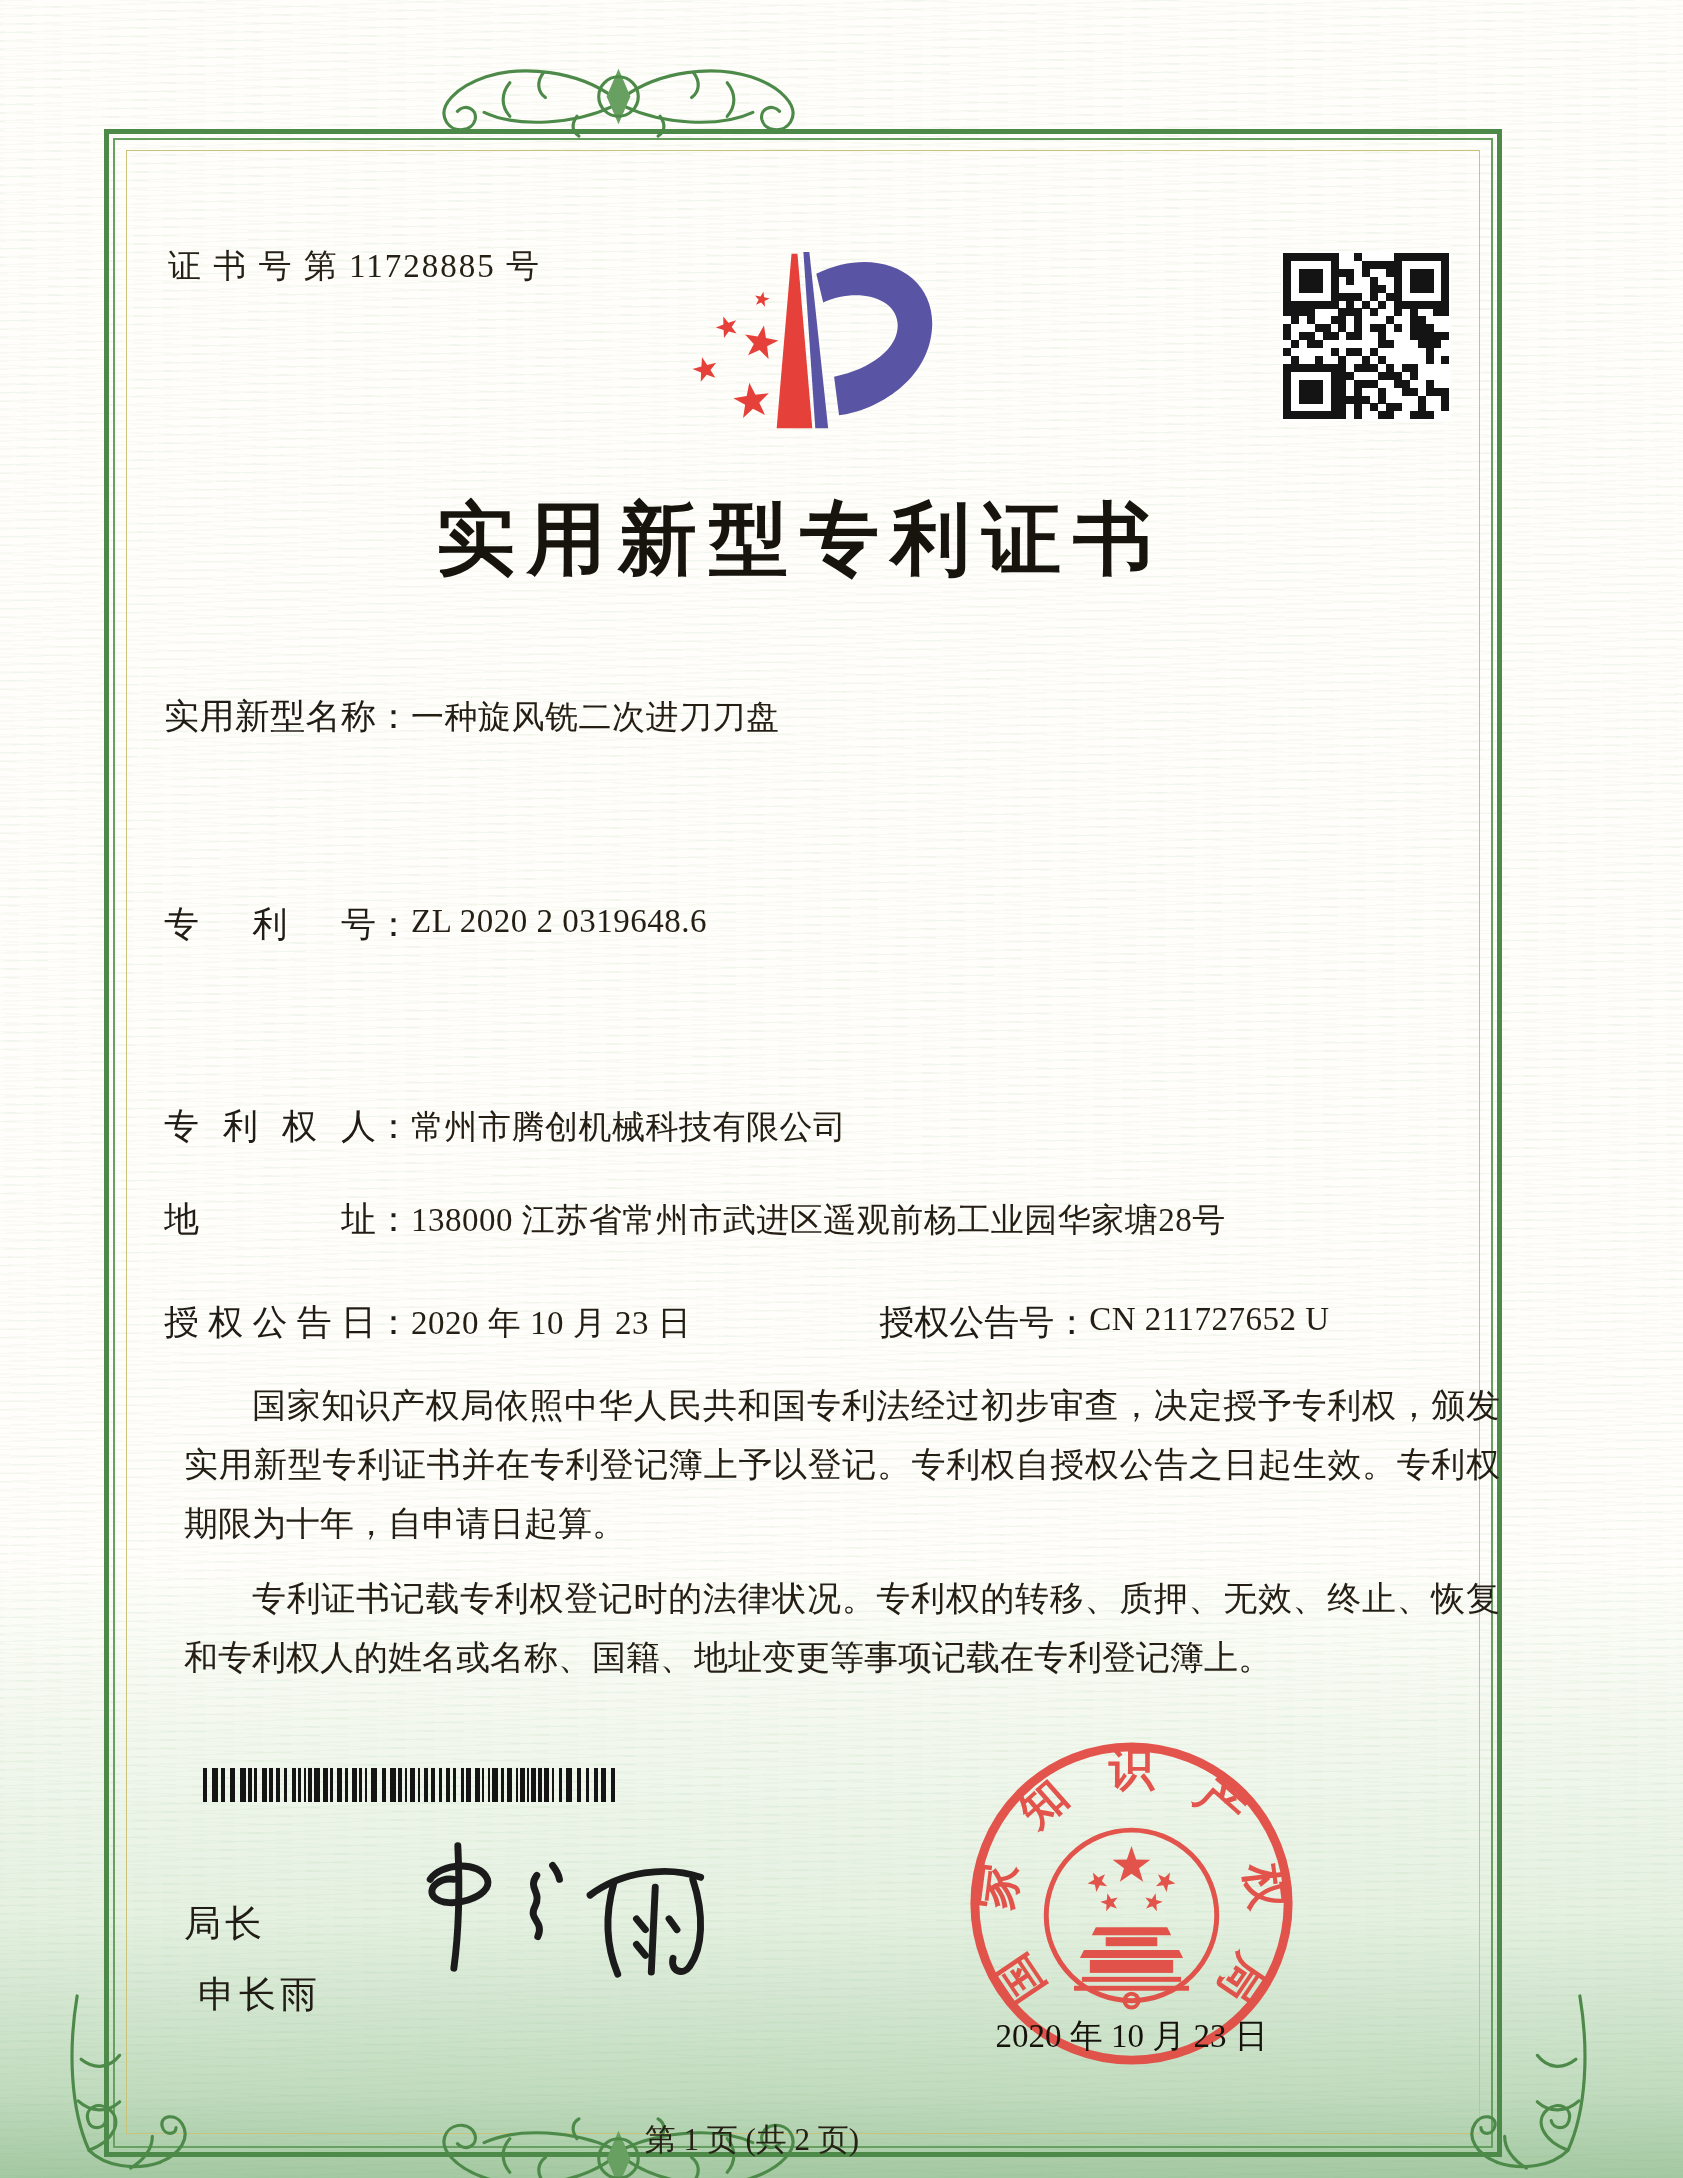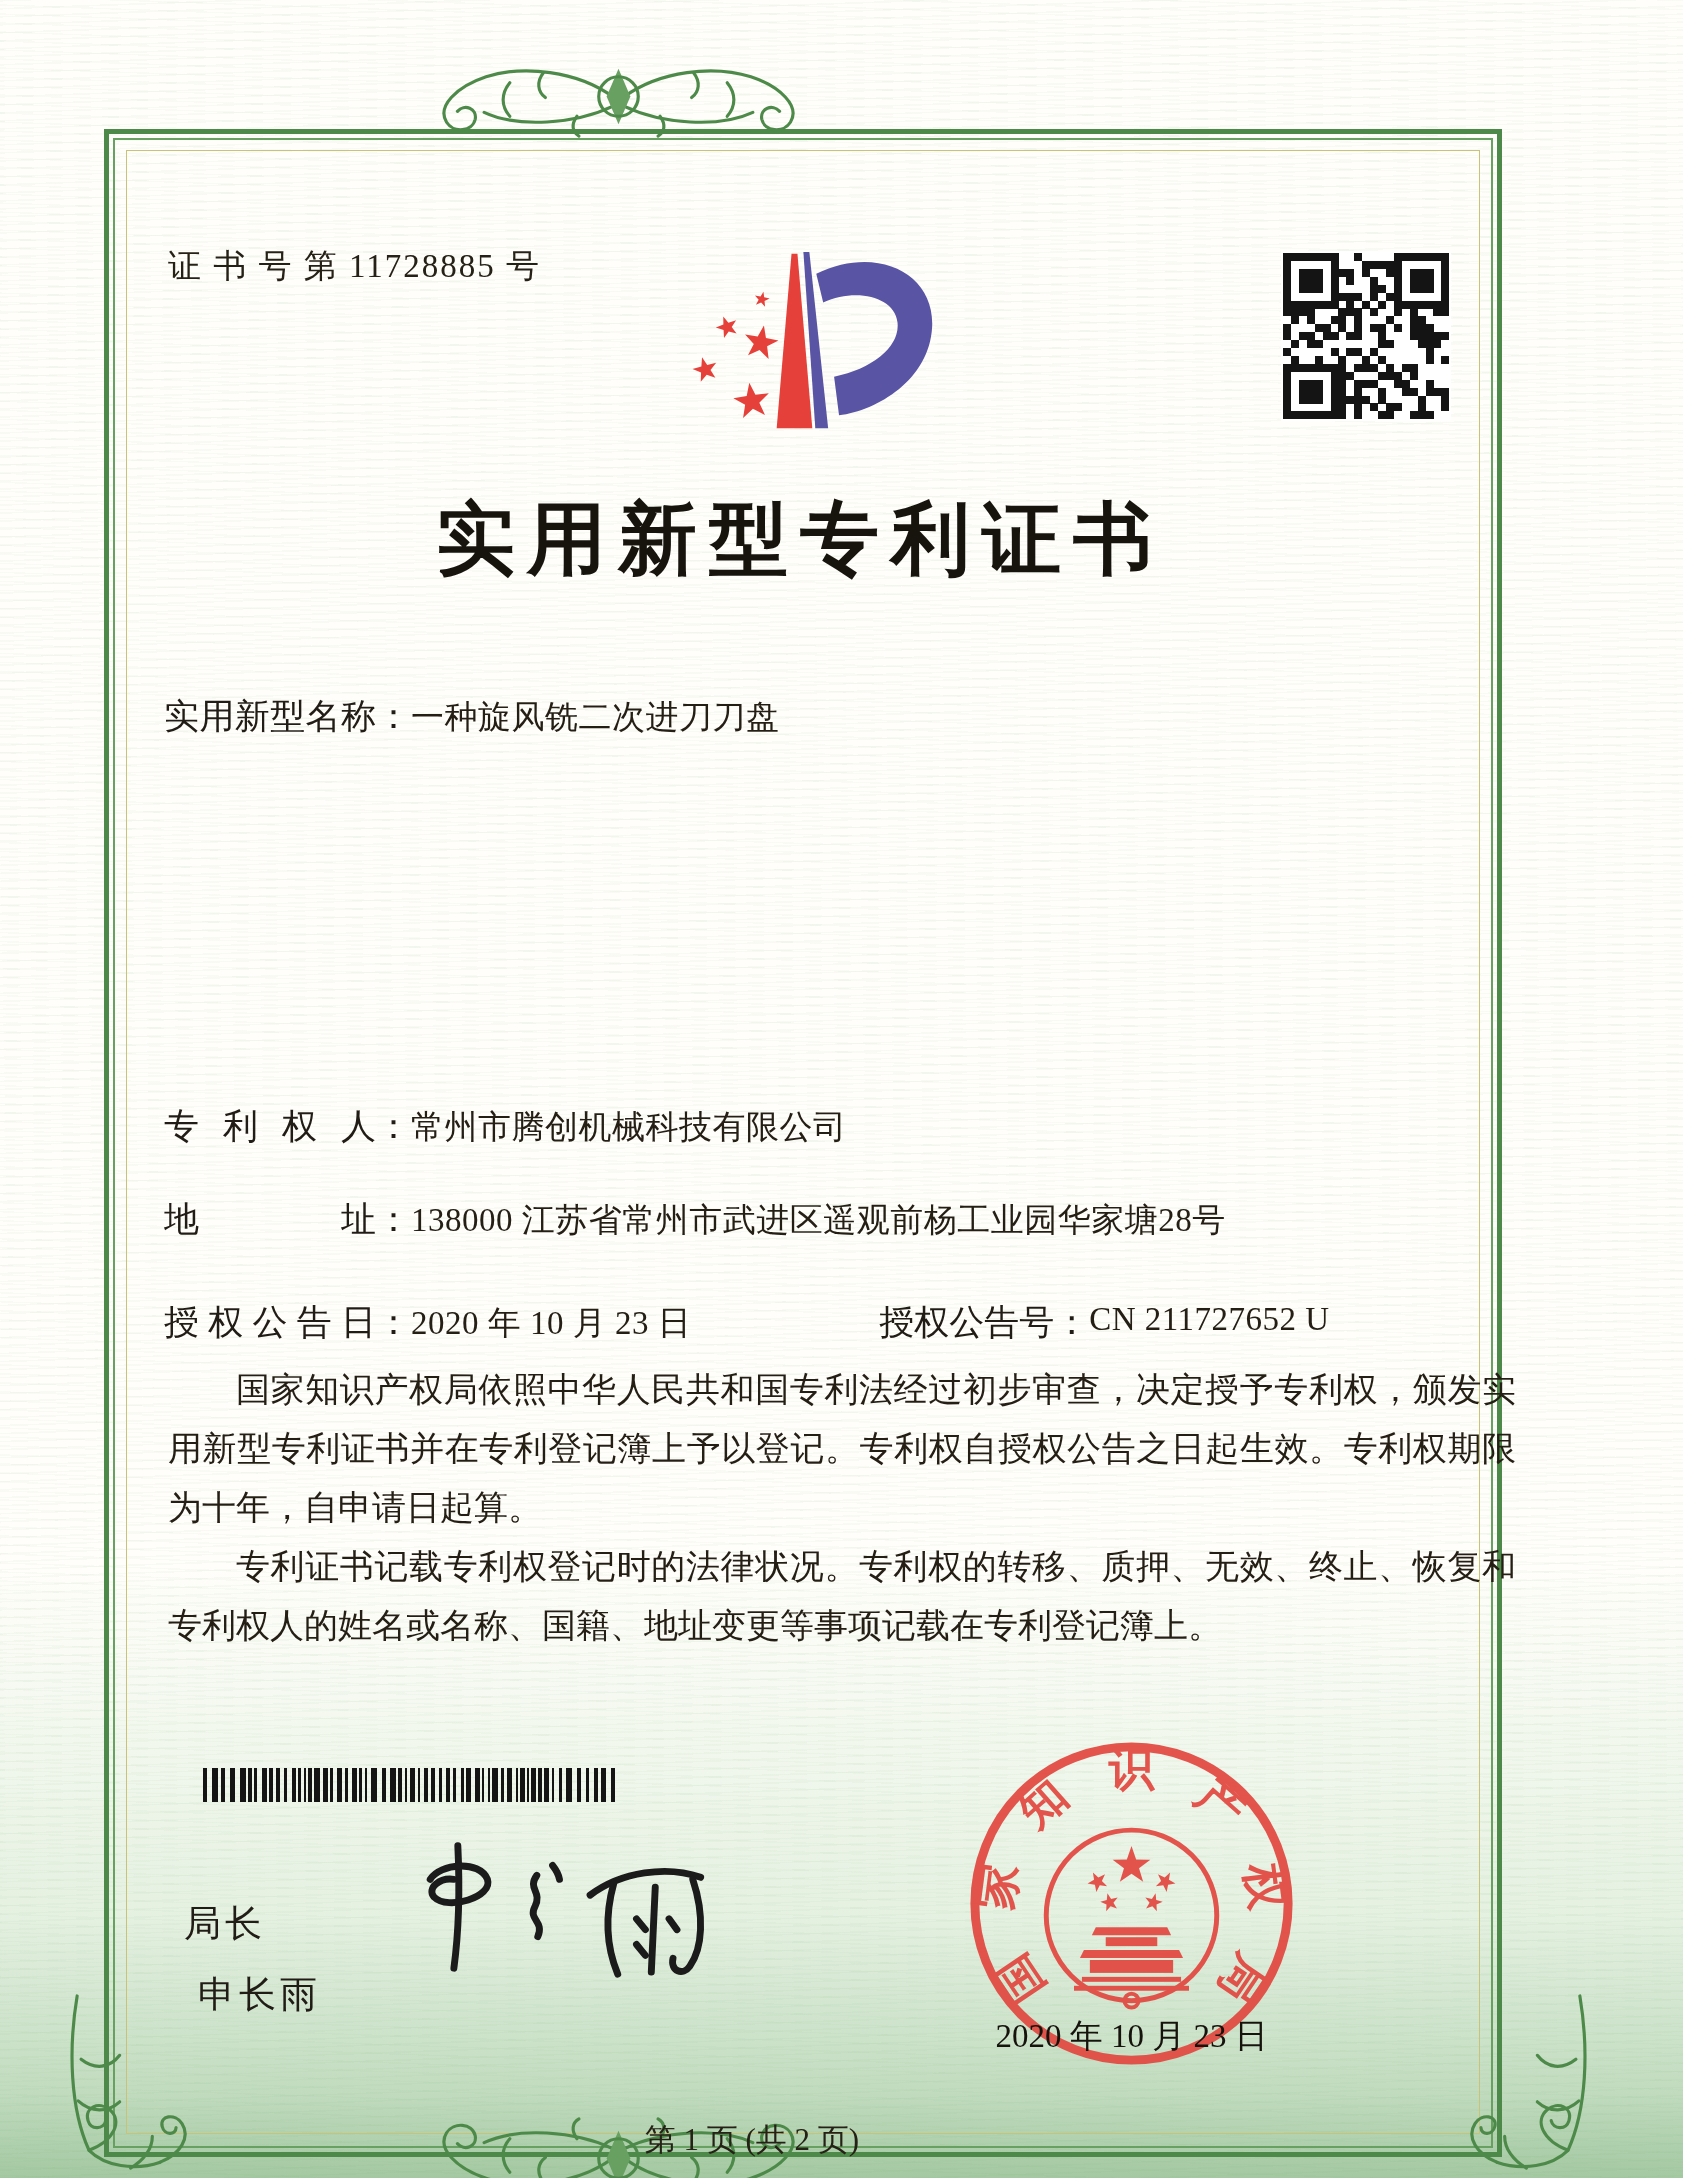--- a/index.html
+++ b/index.html
@@ -27,21 +27,21 @@
          letter-spacing:12px;font-family:"DejaVu Serif","Liberation Serif",serif;color:#17130d;}
   
   .frow{left:164px;width:1346px;height:46px;font-size:35px;white-space:nowrap;text-decoration:underline;}
   .flabel{display:inline-block;width:212px;text-align:justify;text-align-last:justify;vertical-align:top;}
   .fcolon{display:inline-block;vertical-align:top;}
   .fval{display:inline-block;font-size:33px;letter-spacing:0.5px;vertical-align:top;padding-top:2px;color:#241e14;}
   .grant2{margin-left:188px;}
   .glabel{display:inline-block;vertical-align:top;}
   
   .paras{left:168px;top:1360px;width:1348px;font-size:34px;line-height:59px;text-align:justify;color:#241e14;}
-  .paras p{margin:0;text-indent:2em;}
+  .paras p{margin:16px;text-indent:2em;}
   
   .barcode{left:203px;top:1768px;width:416px;height:34px;}
   .barcode i{position:absolute;display:block;top:0;height:100%;background:#141414;}
   .sig-title{left:184px;top:1899px;font-size:37px;letter-spacing:4px;}
   .sig-name{left:198px;top:1970px;font-size:37px;letter-spacing:4px;}
   .signature{left:396px;top:1828px;}
   .sig{stroke:#1b1b1b;stroke-width:7;fill:none;stroke-linecap:round;stroke-linejoin:round;}
   .seal-svg{left:959px;top:1731px;}
   .seal-ink{fill:var(--seal-red);}
   .seal-stroke{stroke:var(--seal-red);fill:none;}
@@ -351,20 +351,23 @@
       <i style="left: 129px; top: 160px; width: 8px; height: 8px;"></i>
       <i style="left: 137px; top: 160px; width: 8px; height: 8px;"></i>
       <i style="left: 145px; top: 160px; width: 8px; height: 8px;"></i>
     </div>
 
   <div class="abs title">实用新型专利证书</div>
 
   <div class="abs frow" style="top:693px">
     <span class="flabel">实用新型名称</span><span class="fcolon">：</span><span class="fval">一种旋风铣二次进刀刀盘</span>
   </div>
+  <div class="abs frow" style="top:901px">
+    <span class="flabel">专利号</span><span class="fcolon">：</span><span class="fval">ZL 2020 2 0319648.6</span>
+  </div>
   <div class="abs frow" style="top:1103px">
     <span class="flabel">专利权人</span><span class="fcolon">：</span><span class="fval">常州市腾创机械科技有限公司</span>
   </div>
   <div class="abs frow" style="top:1196px">
     <span class="flabel">地址</span><span class="fcolon">：</span><span class="fval">138000 江苏省常州市武进区遥观前杨工业园华家塘28号</span>
   </div>
   <div class="abs frow" style="top:1299px">
     <span class="flabel">授权公告日</span><span class="fcolon">：</span><span class="fval">2020 年 10 月 23 日</span><span class="glabel grant2">授权公告号</span><span class="fcolon">：</span><span class="fval">CN 211727652 U</span>
   </div>
 

